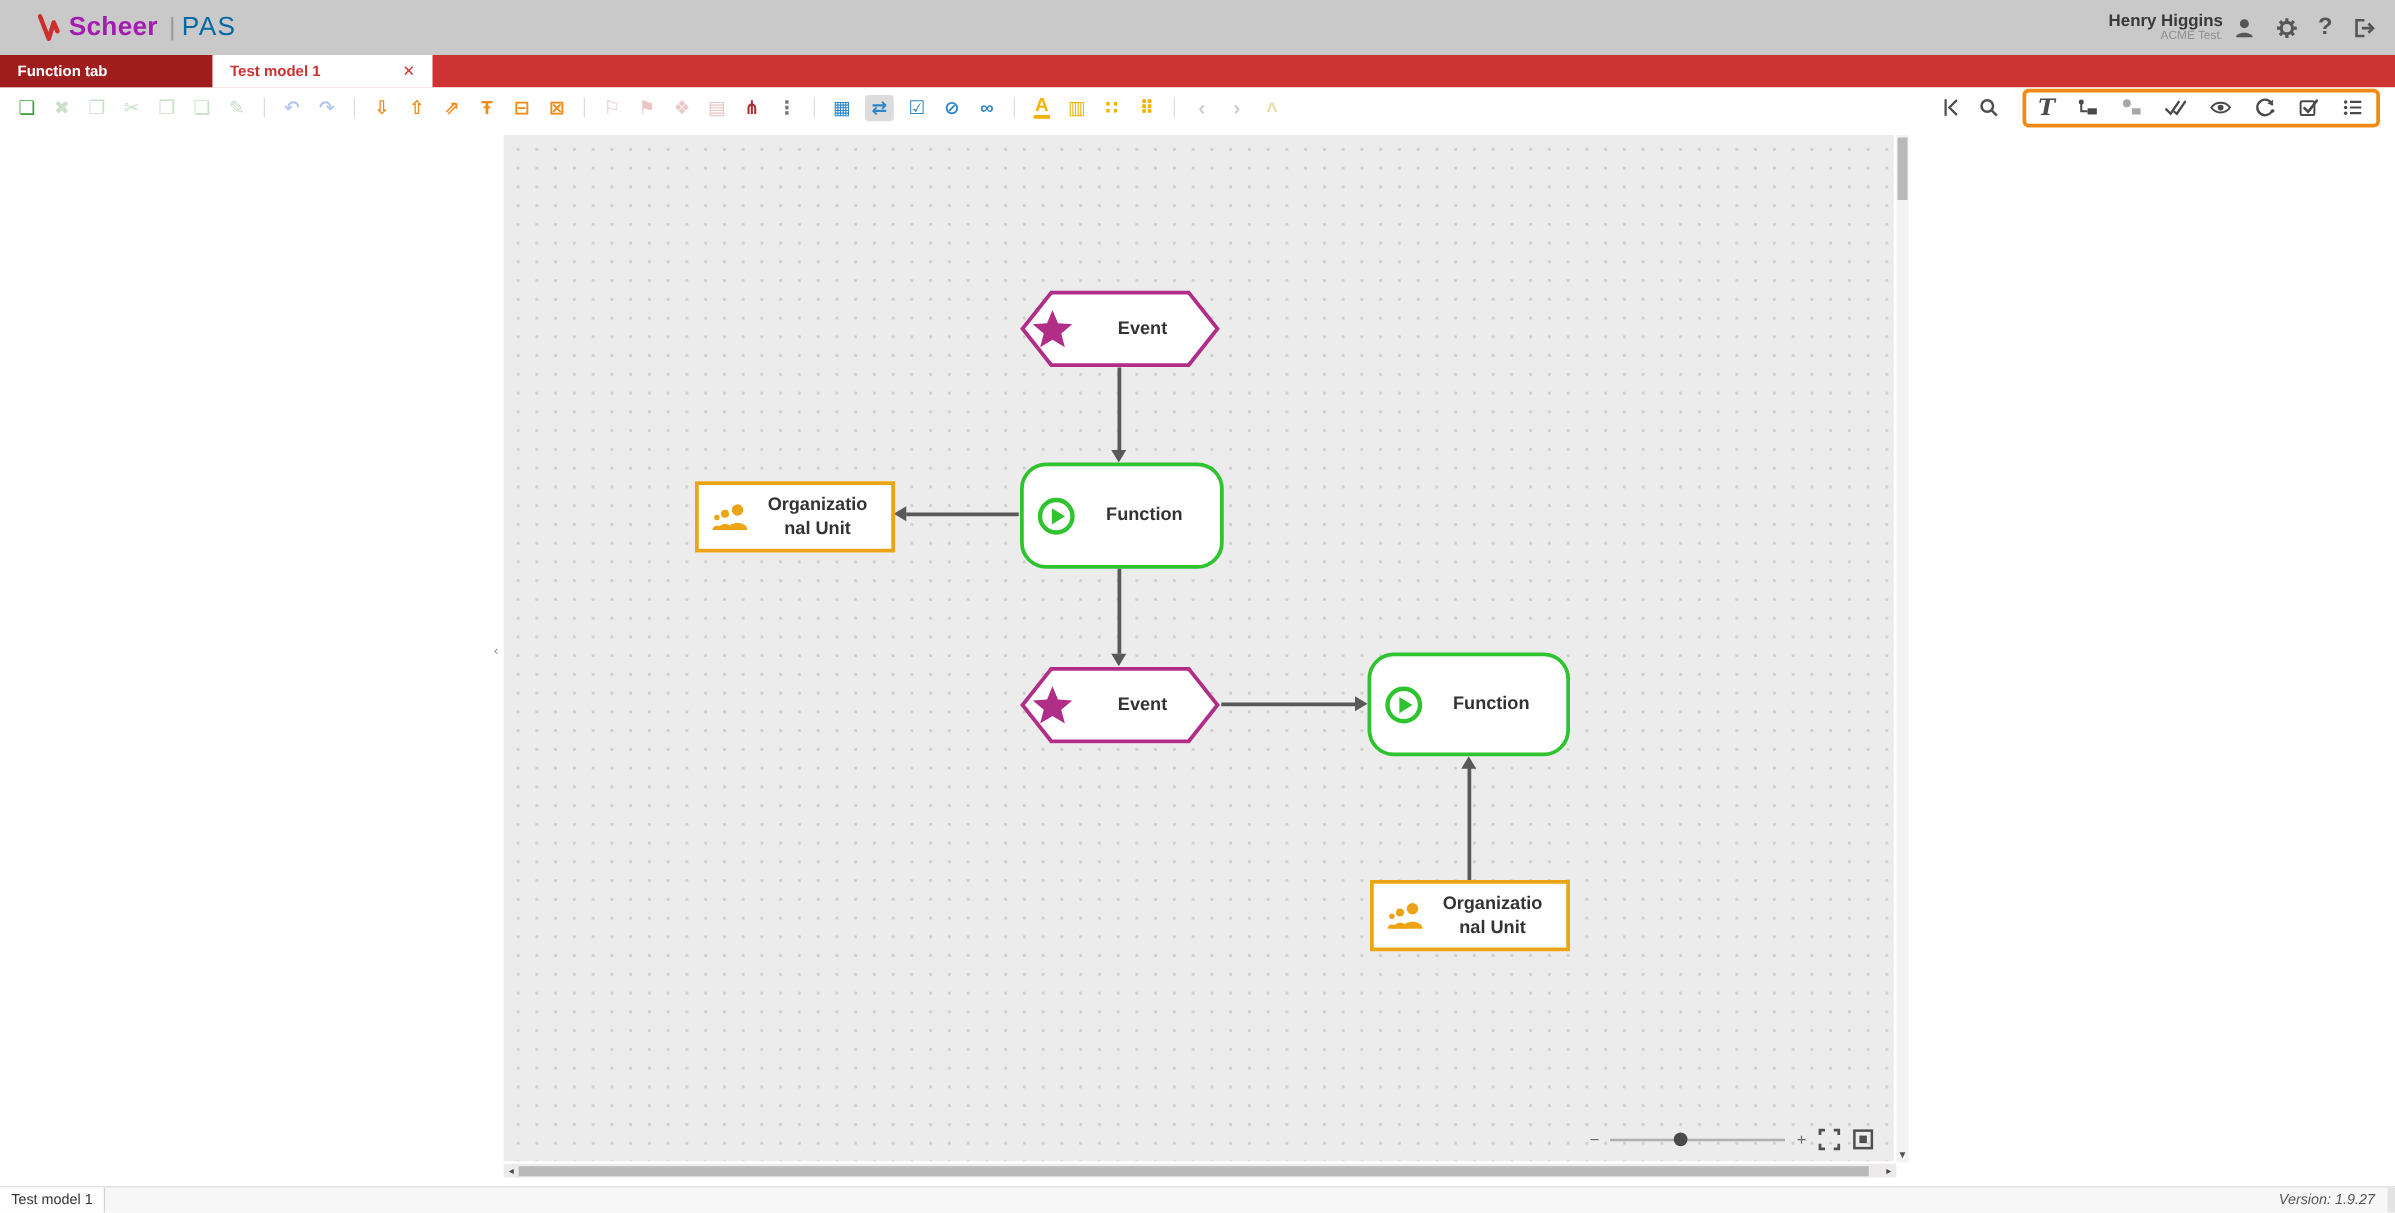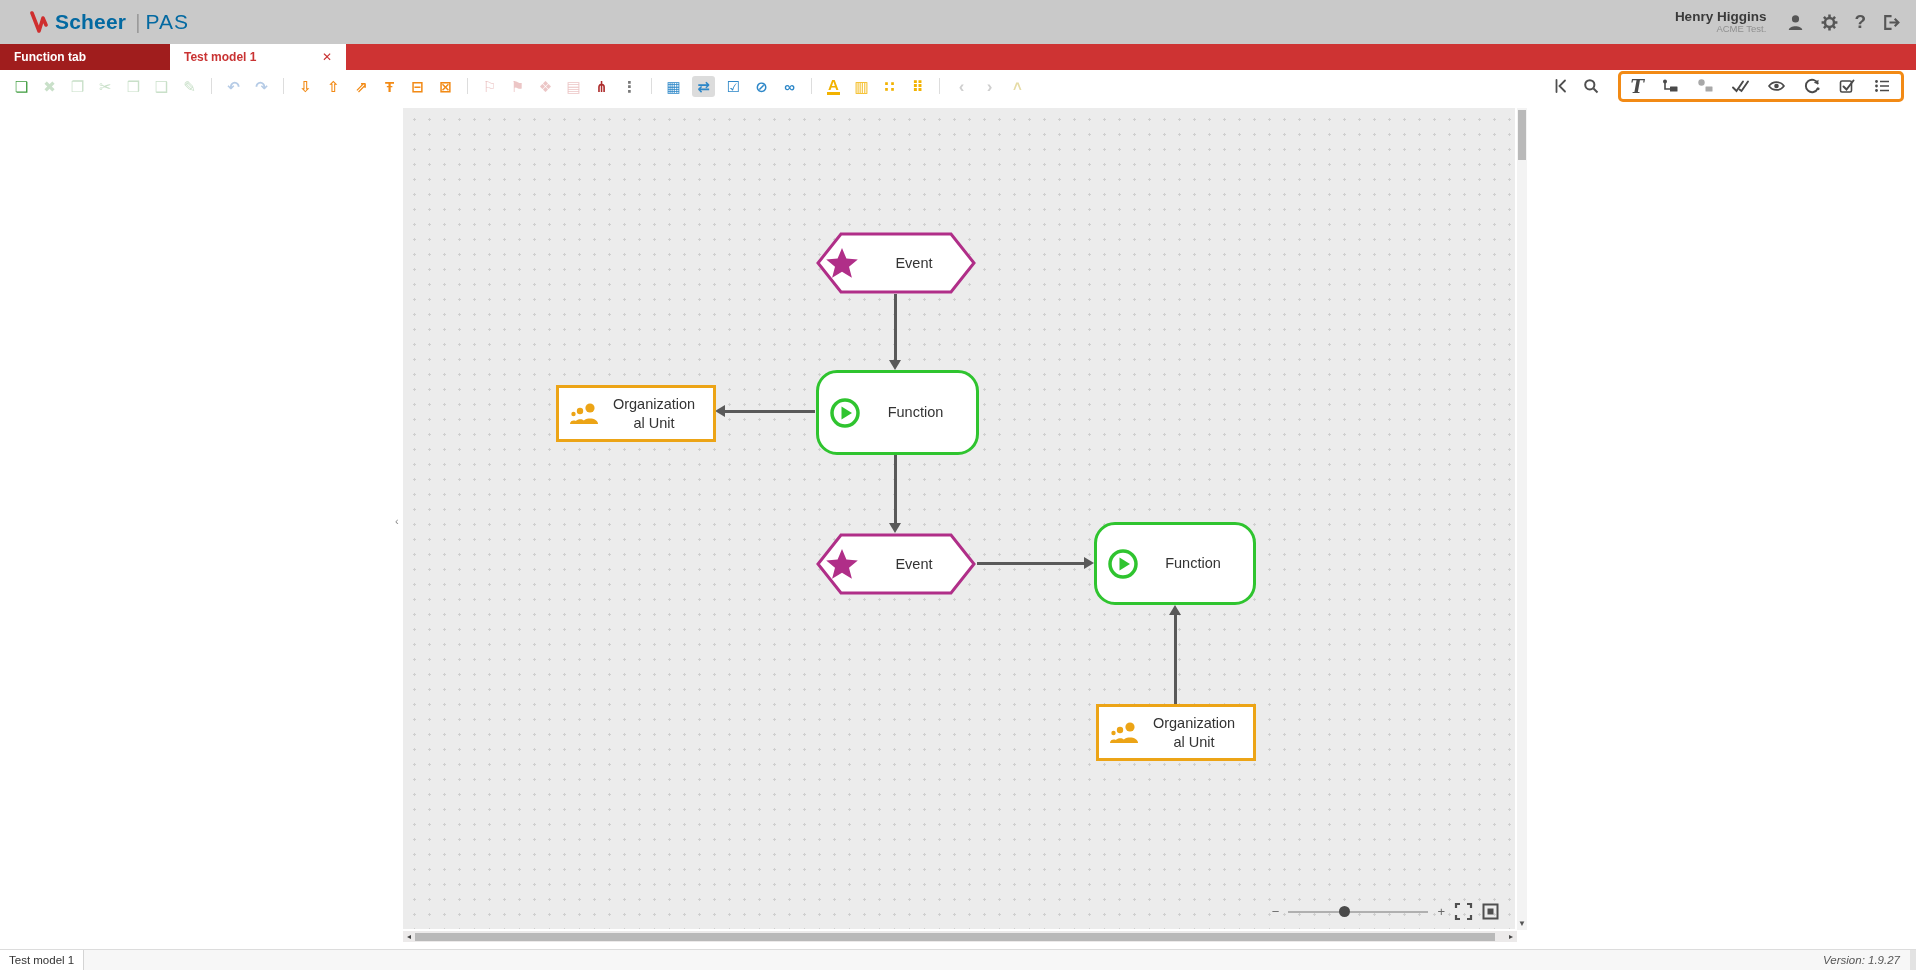--- a/index.html
+++ b/index.html
@@ -3,24 +3,24 @@
 <meta charset="utf-8">
 <style>
   html,body{margin:0;padding:0}
   body{width:1916px;height:970px;position:relative;overflow:hidden;background:#fff;
        font-family:"Liberation Sans","DejaVu Sans",sans-serif;-webkit-font-smoothing:antialiased}
 
   
   .app-header{position:absolute;left:0;top:0;width:100%;height:44px;background:#c9c9c9;
     display:flex;align-items:center;justify-content:space-between;padding:0 16px;box-sizing:border-box}
   .brand{display:flex;align-items:center;gap:3px;margin-left:14px}
-  .brand-name{font-size:21px;font-weight:bold;color:#0369a1;letter-spacing:.2px}
+  .brand-name{font-size:21px;font-weight:bold;color:#a21caf;letter-spacing:.2px}
   .brand-div{font-size:20px;color:#9a9a9a;font-weight:300;margin:0 2px 0 6px}
   .brand-prod{font-size:21px;color:#0369a1;letter-spacing:1px}
-  .user-area{display:flex;align-items:center;gap:20px}
+  .user-area{display:flex;align-items:center;gap:8px}
   .user-stack{text-align:right;line-height:1.15}
   .user-name{font-size:13.5px;font-weight:bold;color:#3a3a3a}
   .user-company{font-size:9.5px;color:#8f8f8f}
   .hdr-icons{display:flex;align-items:center;gap:15px;color:#565656}
   .hdr-icons svg{display:block}
   .help-glyph{font-size:19px;font-weight:bold;color:#565656;cursor:pointer}
 
   
   .tab-bar{position:absolute;left:0;top:44px;width:100%;height:26px;background:#ce3333;display:flex}
   .tab{display:flex;align-items:center;padding:0 14px;font-size:12px;font-weight:bold;box-sizing:border-box;cursor:pointer}
@@ -51,21 +51,21 @@
   .hl-box{display:flex;align-items:center;gap:17px;border:3px solid #f28a15;border-radius:5px;
     padding:2px 10px;margin-left:6px}
   .rt-ic{cursor:pointer;display:flex;align-items:center;justify-content:center}
   .text-tool{font-family:"DejaVu Serif","Liberation Serif",serif;font-style:italic;font-weight:600;
     font-size:18px;color:#4a4a4a}
 
   
   .canvas{position:absolute;left:403px;top:108px;width:1112px;height:821px;background:#ececec;
     background-image:radial-gradient(#cfcfcf 1.1px,transparent 1.2px);background-size:15px 15px;background-position:4px 4px}
   .node{position:absolute;display:flex;align-items:center;background:#fff;box-sizing:border-box;cursor:pointer}
-  .node-label{flex:1;text-align:center;font-size:14.5px;font-weight:normal;color:#333;
+  .node-label{flex:1;text-align:center;font-size:14.5px;font-weight:bold;color:#333;
     padding-right:16px;word-break:break-word;line-height:1.25}
   .node-icon{width:52px;display:flex;justify-content:center;align-items:center}
   .func{border:3px solid #2fc42f;border-radius:21px}
   .org{border:3px solid #eca416}
   .hexwrap{background:transparent}
   .hexwrap .hex-svg{position:absolute;inset:0}
   .hexwrap .node-icon,.hexwrap .node-label{position:relative}
   .conn{position:absolute;background:#595959}
   .conn.v{width:3px}.conn.h{height:3px}
   .ah{position:absolute;width:0;height:0;border-style:solid}

